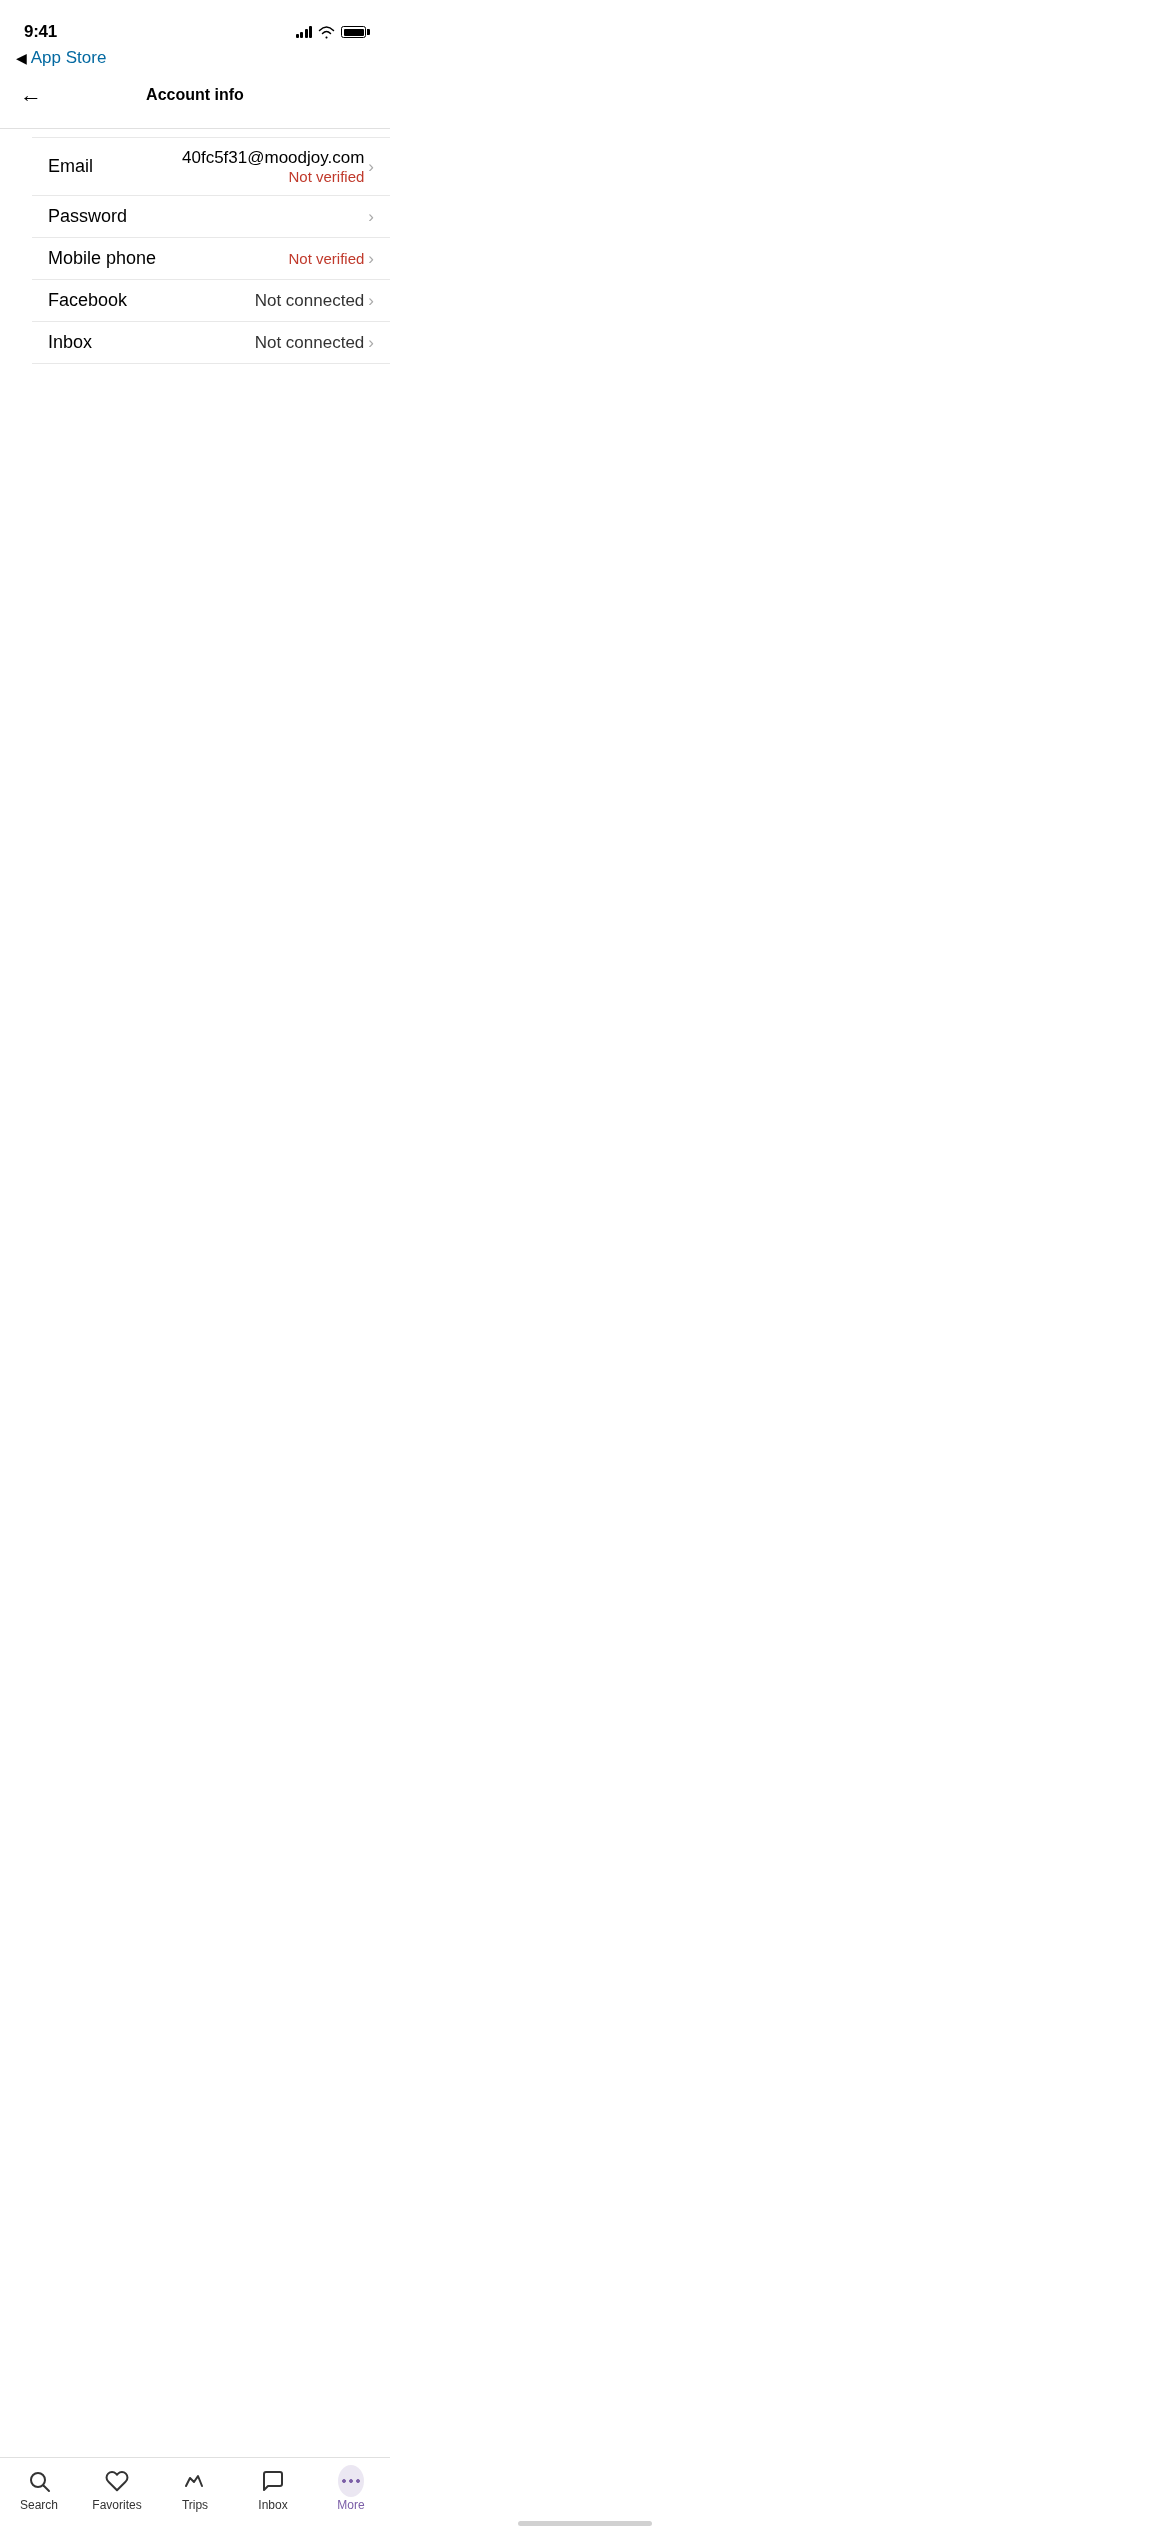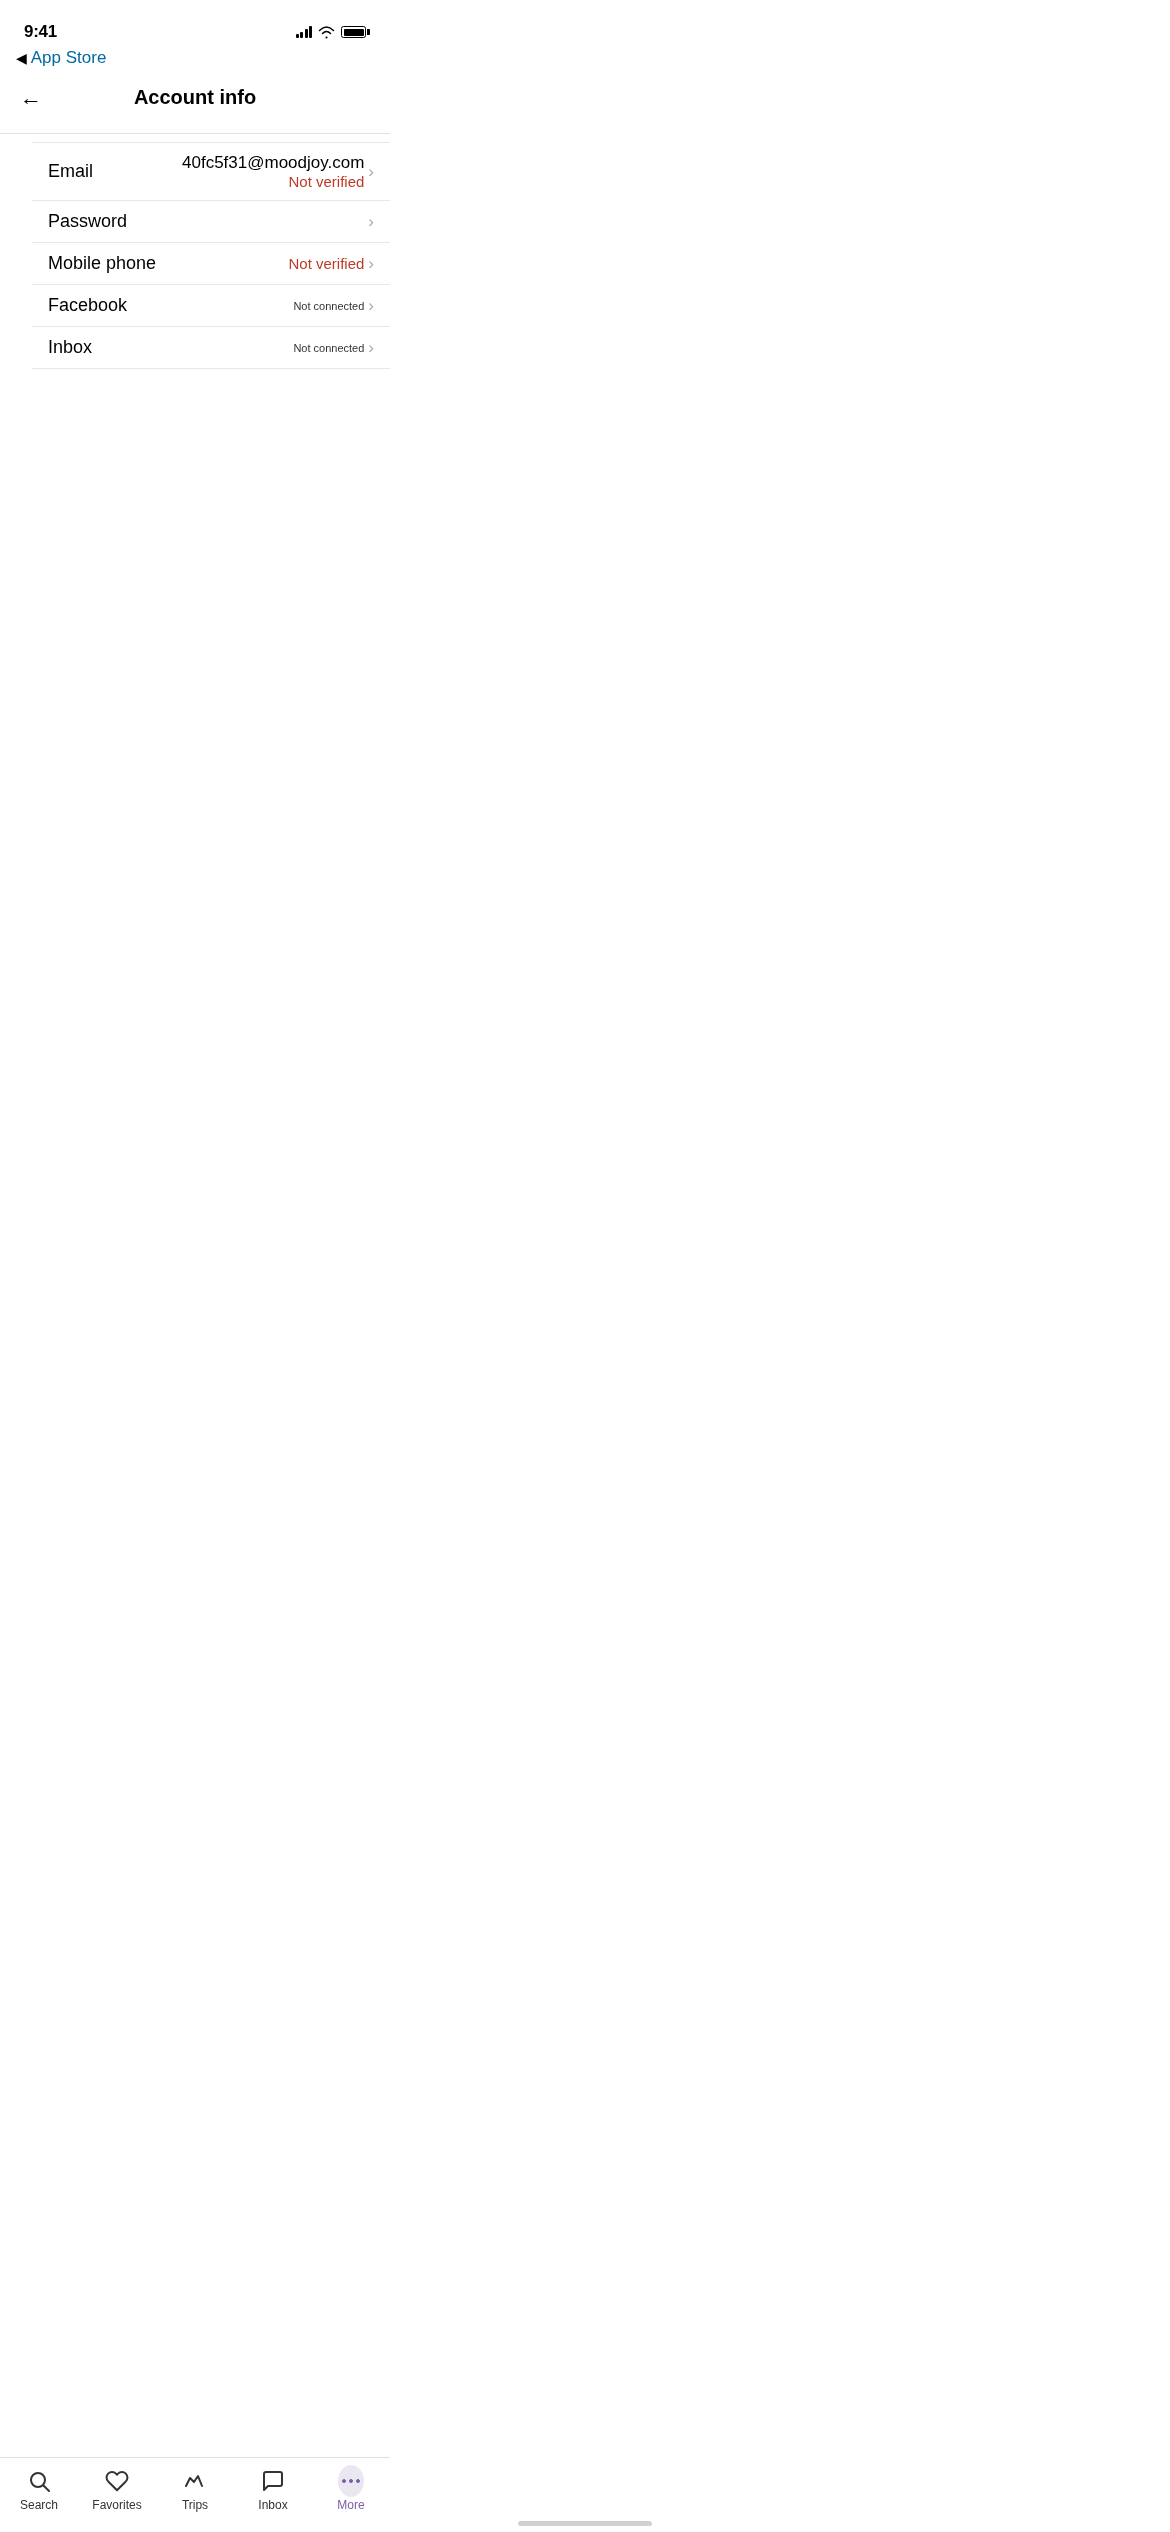--- a/index.html
+++ b/index.html
@@ -105,21 +105,21 @@
       left: 16px;
       font-size: 22px;
       color: #000;
       cursor: pointer;
       background: none;
       border: none;
       padding: 4px;
     }
 
     .page-title {
-      font-size: 20px;
+      font-size: 16px;
       font-weight: 700;
       color: #000;
     }
 
     
     .divider-top {
       height: 1px;
       background: #e0e0e0;
       margin: 8px 0;
     }
@@ -165,21 +165,21 @@
       flex-direction: column;
       align-items: flex-end;
     }
 
     .not-verified {
       color: #c0392b;
       font-size: 15px;
     }
 
     .not-connected {
-      font-size: 11px;
+      font-size: 17px;
       color: #333;
     }
 
     .chevron {
       font-size: 17px;
       color: #aaa;
       margin-left: 4px;
     }
 
     

